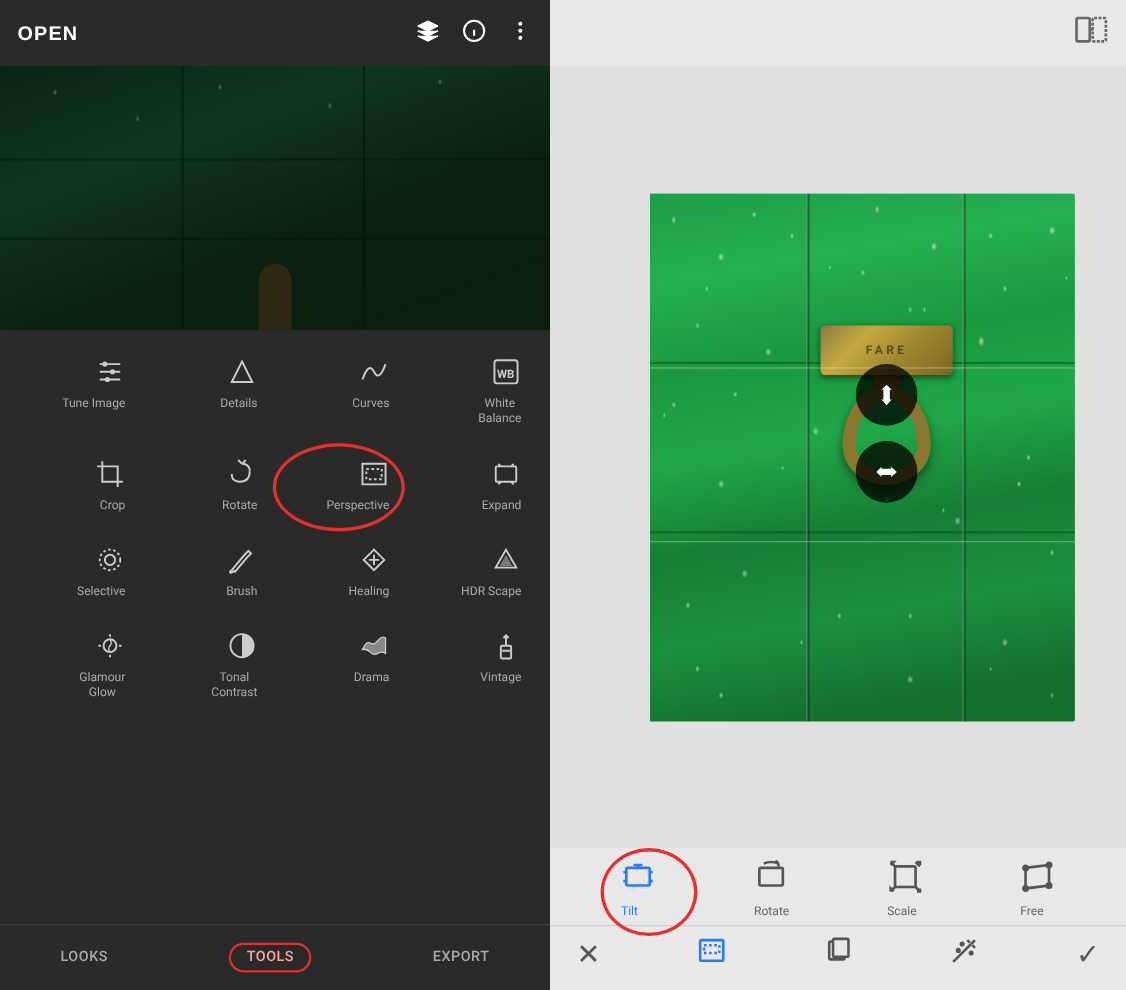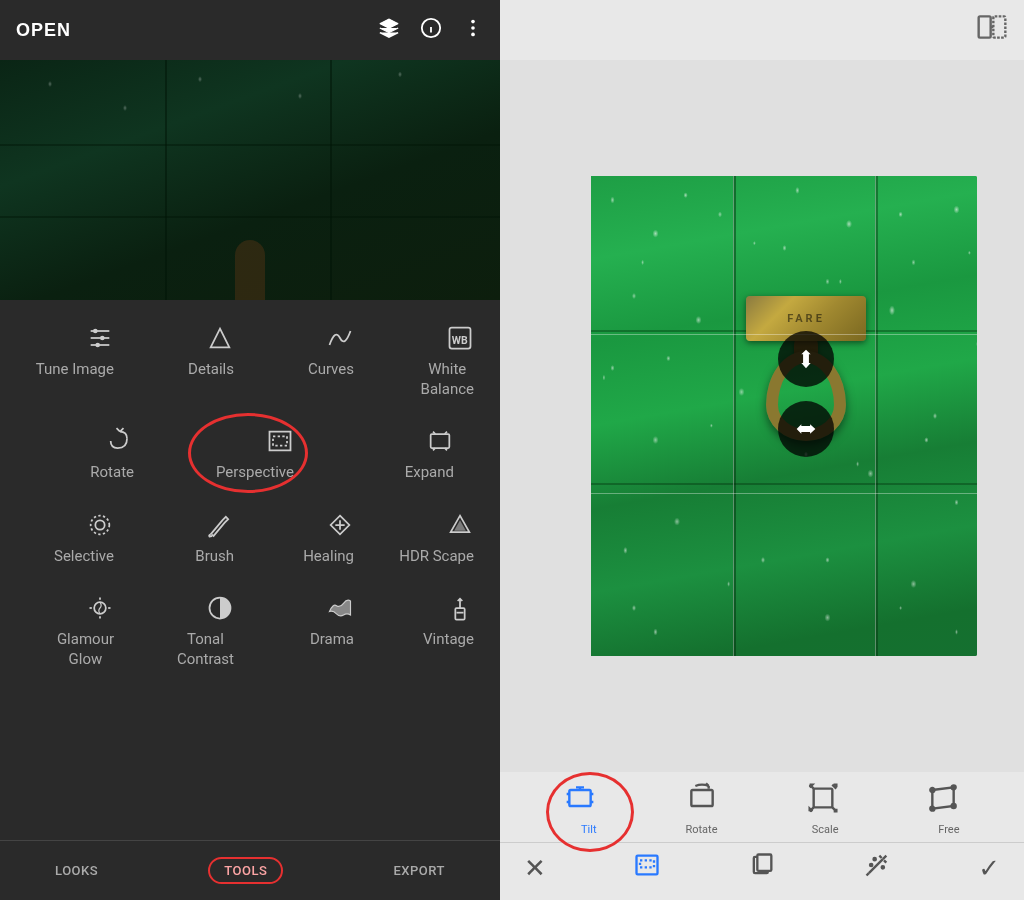--- a/index.html
+++ b/index.html
@@ -93,21 +93,21 @@
     }
 
     .tool-icon {
       font-size: 24px;
       color: #cccccc;
       margin-bottom: 4px;
       line-height: 1;
     }
 
     .tool-label {
-      font-size: 15px;
+      font-size: 11px;
       color: #aaaaaa;
       text-align: center;
       line-height: 1.3;
     }
 
     
     .perspective-highlight {
       position: absolute;
       top: -8px;
       left: -12px;
@@ -340,21 +340,21 @@
     .perspective-tabs {
       display: flex;
       justify-content: space-around;
       padding: 10px 20px 6px;
       border-bottom: 1px solid #ccc;
     }
 
     .ptab-item {
       display: flex;
       flex-direction: column;
-      align-items: flex-end;
+      align-items: flex-start;
       cursor: pointer;
       position: relative;
     }
 
     .ptab-icon {
       font-size: 24px;
       color: #555;
       margin-bottom: 3px;
     }
 
@@ -497,20 +497,29 @@
           <svg width="28" height="28" viewBox="0 0 24 24" fill="none" stroke="#ccc" stroke-width="1.5">
             <rect x="3" y="3" width="18" height="18" rx="2"></rect>
             <text x="5" y="17" font-size="9" fill="#ccc" stroke="none" font-weight="bold">WB</text>
           </svg>
         </span>
         <span class="tool-label">White<br>Balance</span>
       </div>
     </div>
 
     <div class="tools-row">
+      <div class="tool-item">
+        <span class="tool-icon">
+          <svg width="28" height="28" viewBox="0 0 24 24" fill="none" stroke="#ccc" stroke-width="1.5">
+            <path d="M6 2 L6 18 L22 18"></path>
+            <path d="M2 6 L18 6 L18 22"></path>
+          </svg>
+        </span>
+        <span class="tool-label">Crop</span>
+      </div>
       <div class="tool-item">
         <span class="tool-icon">
           <svg width="28" height="28" viewBox="0 0 24 24" fill="none" stroke="#ccc" stroke-width="1.5">
             <path d="M12 4 Q18 4 18 10"></path>
             <path d="M12 4 L15 1 M12 4 L9 1"></path>
             <path d="M18 10 Q18 18 10 18 Q4 18 4 12"></path>
           </svg>
         </span>
         <span class="tool-label">Rotate</span>
       </div>

